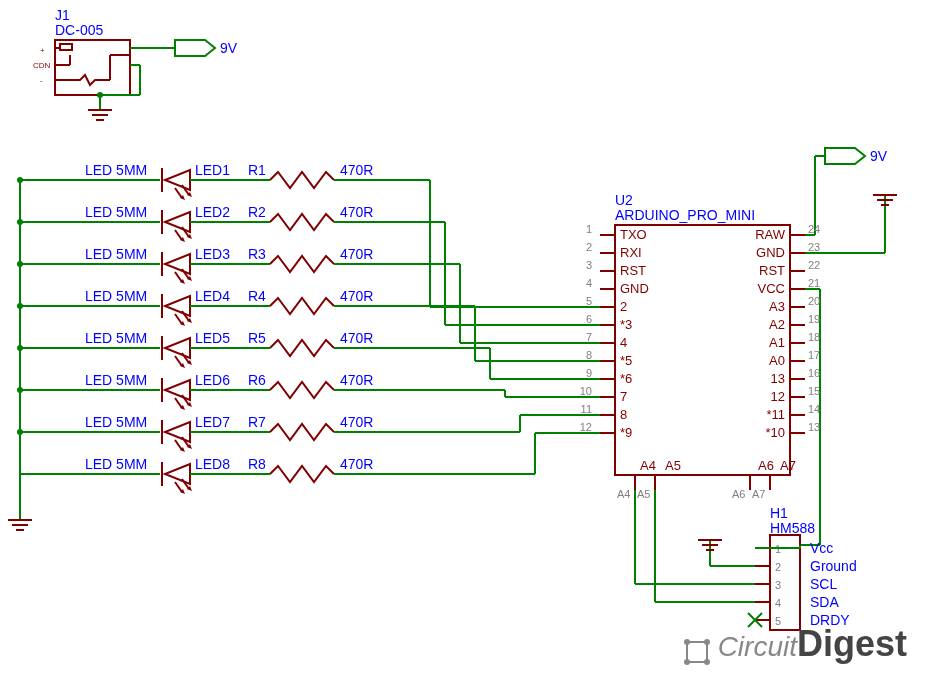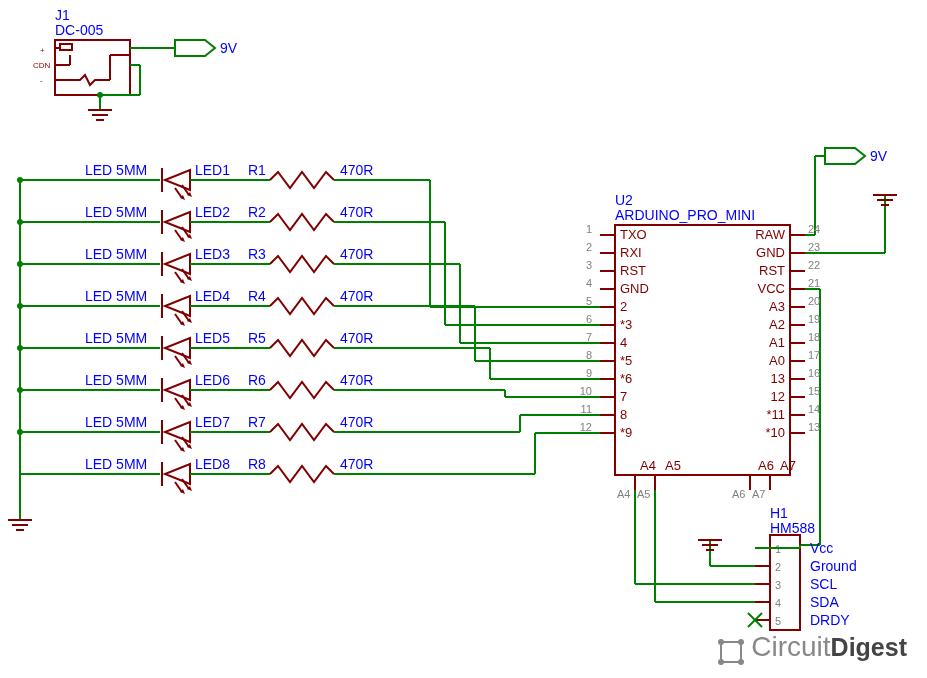--- a/index.html
+++ b/index.html
@@ -13,22 +13,22 @@
   .wire-green { stroke: #008000; stroke-width: 2; fill: none; }
   .wire-darkred { stroke: #800000; stroke-width: 2; fill: none; }
   .box-red { stroke: #800000; stroke-width: 2; fill: none; }
   .text-blue { fill: #0000ff; font-size: 14px; font-family: Arial, sans-serif; }
   .text-darkred { fill: #800000; font-size: 13px; font-family: Arial, sans-serif; }
   .text-tiny { font-size: 8px; }
   .pin-num { fill: #808080; font-size: 11px; }
   .junction { fill: #008000; }
   .nc-x { stroke: #008000; stroke-width: 2; }
   .logo { position: absolute; right: 20px; bottom: 10px; font-family: Arial, sans-serif; }
-  .logo-circuit { color: #888; font-size: 28px; font-weight: 300; }
-  .logo-digest { color: #444; font-size: 25px; font-weight: 600; margin-top: 12px; }
+  .logo-circuit { color: #888; font-size: 28px; font-weight: 300; font-style: italic; }
+  .logo-digest { color: #444; font-size: 36px; font-weight: 600; margin-top: 12px; }
 </style>
 </head>
 <body>
 
 
 
 <svg width="927" height="678">
 
   <g>
     <rect x="55" y="40" width="75" height="55" class="box-red"></rect>

